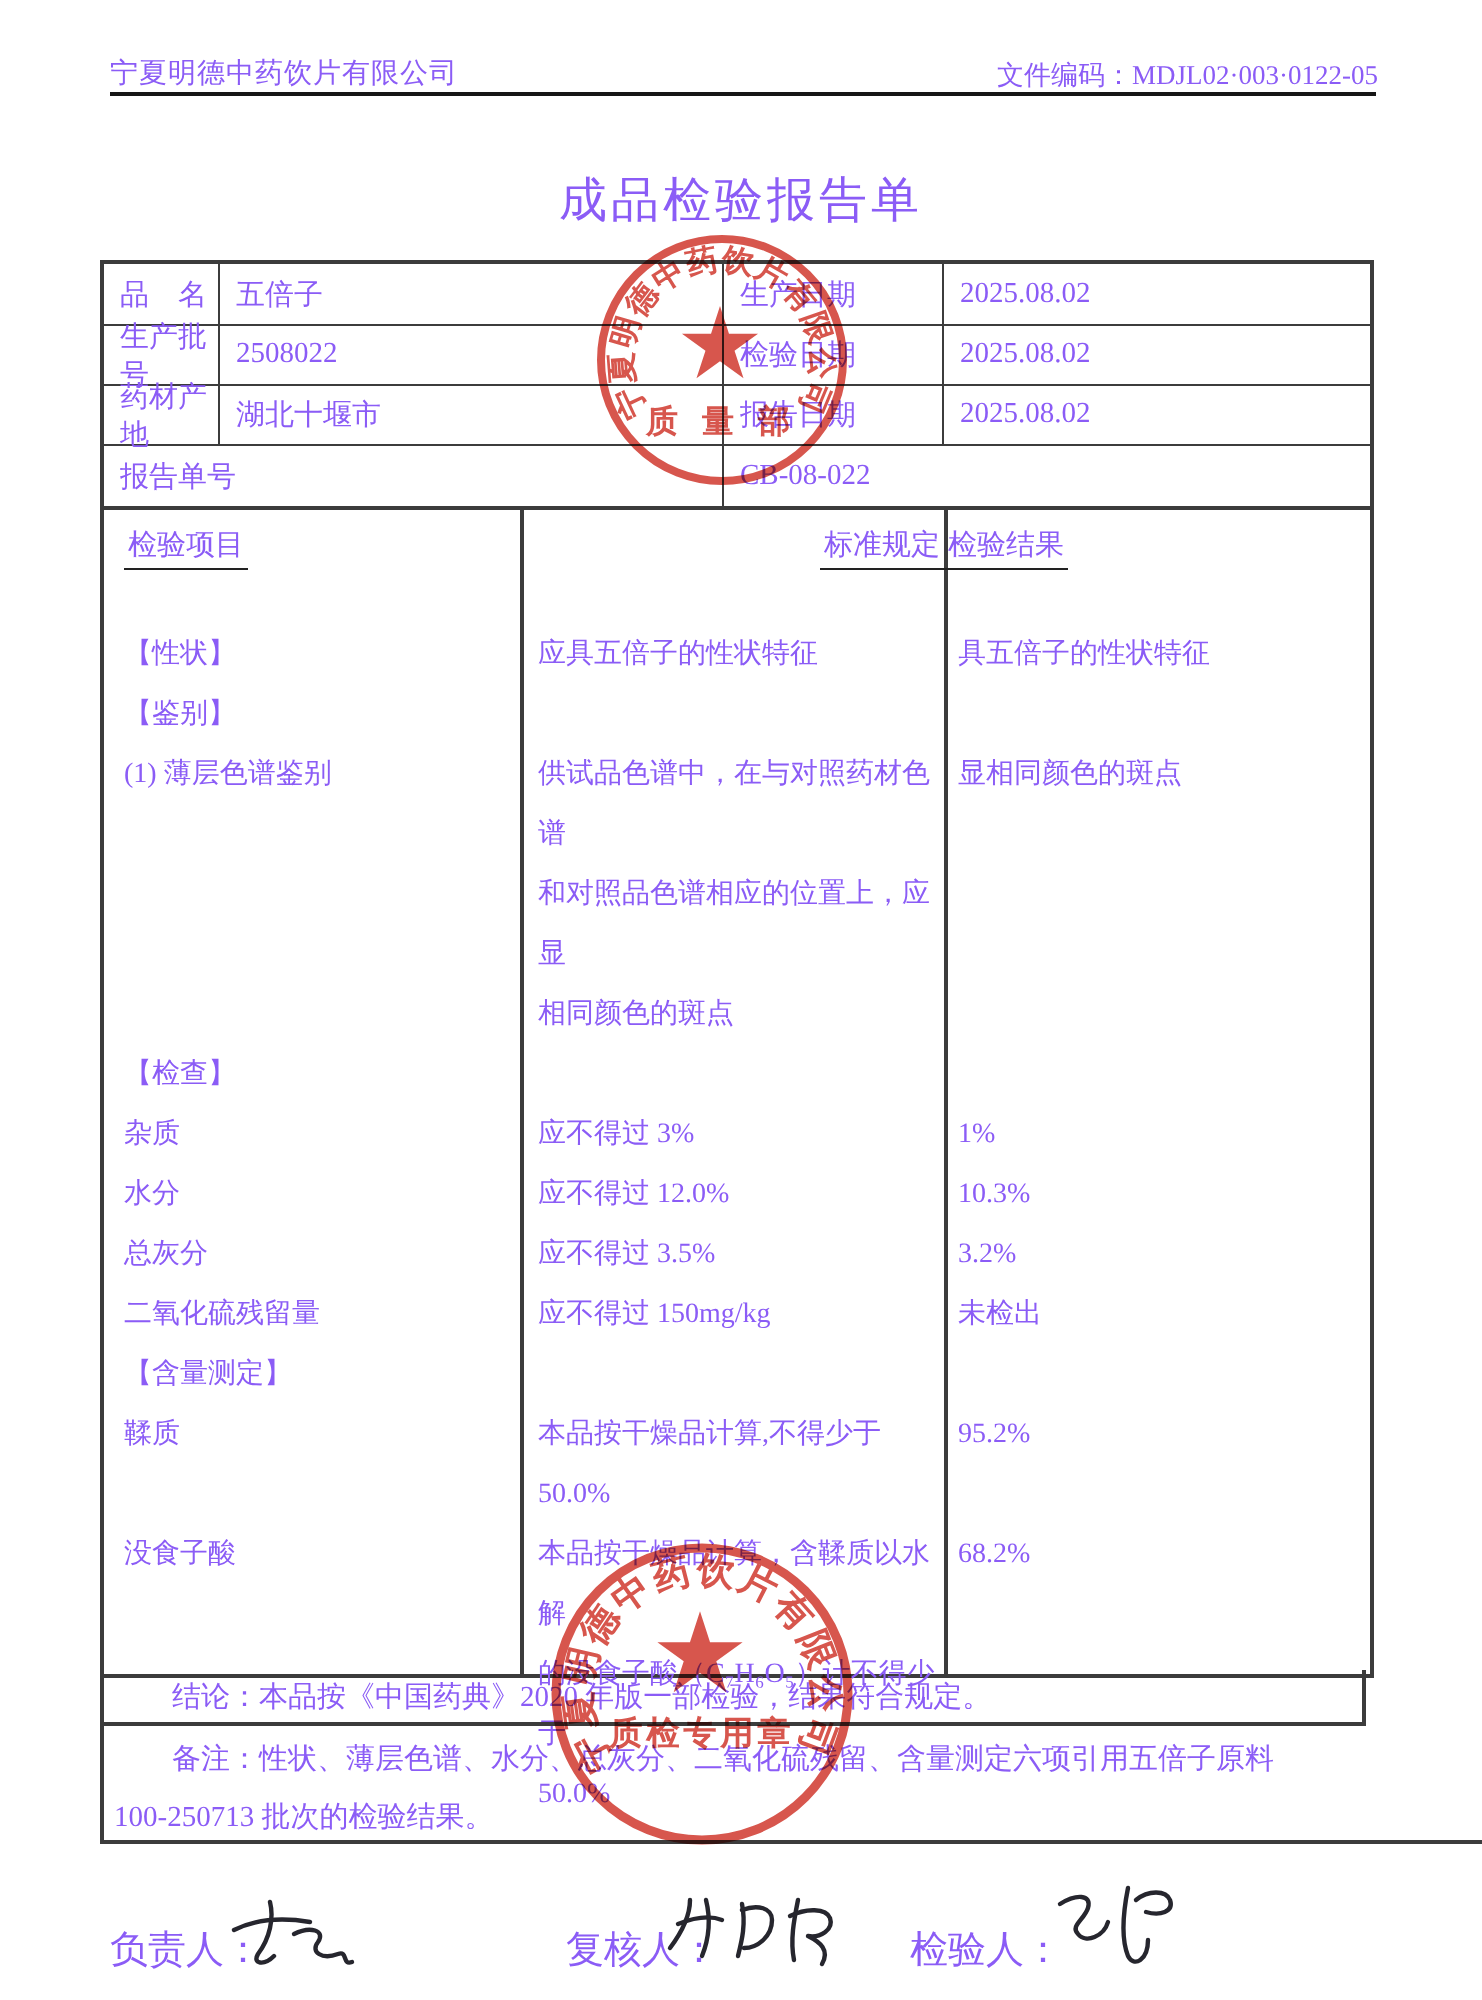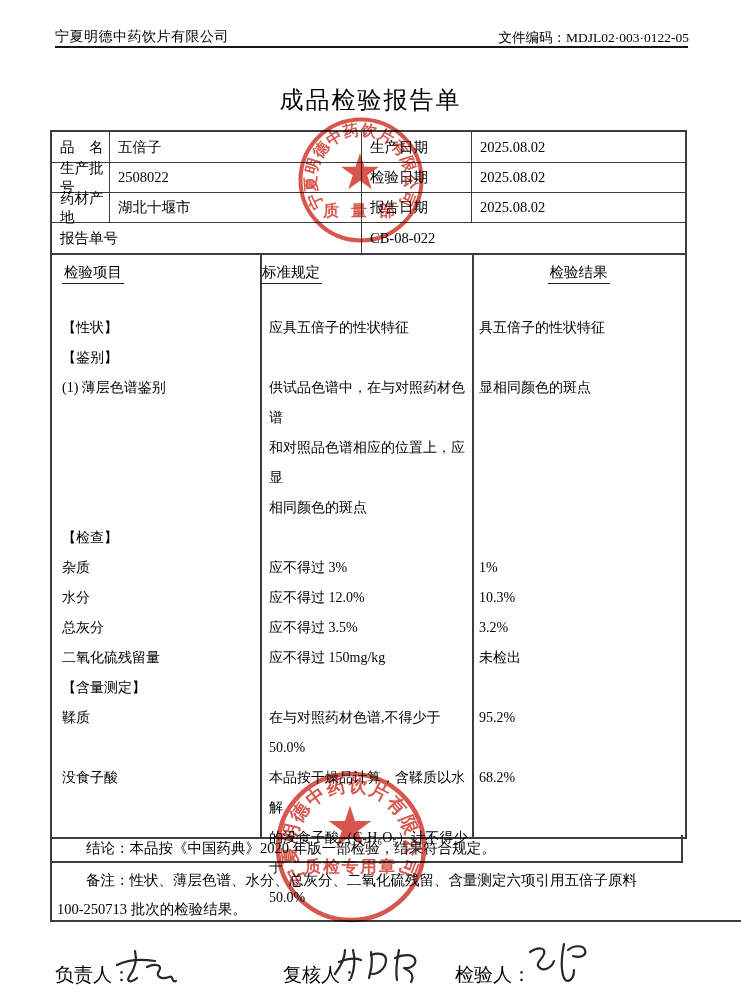--- a/index.html
+++ b/index.html
@@ -1,18 +1,18 @@
 <!DOCTYPE html>
 <html><head>
 <meta charset="utf-8">
 <style>
   html,body{margin:0;padding:0;background:#888;}
   .page{
     position:relative;width:741px;height:1000px;background:#ffffff;overflow:hidden;
-    font-family:"Liberation Serif","DejaVu Serif",serif;color:#000000;
+    font-family:"Liberation Serif","DejaVu Serif",serif;color:#8b5cf6;
   }
   
   .hdr-company{position:absolute;left:55px;top:28px;font-size:14px;letter-spacing:.5px;}
   .hdr-code{position:absolute;right:52px;top:29px;font-size:13.5px;text-align:center;}
   .hdr-rule{position:absolute;left:55px;top:46px;width:633px;height:2px;background:#161616;}
   
   .title{position:absolute;left:0;top:84px;width:100%;text-align:center;
     font-size:24px;font-weight:400;letter-spacing:2px;}
   
   .info{position:absolute;left:50px;top:130px;width:633px;border:2px solid #3c3c3c;
@@ -23,22 +23,22 @@
   .info .c.last{border-right:none;}
   .info .c.bot{border-bottom:none;}
   .info .span2a{grid-column:1/3;}
   .info .span2b{grid-column:3/5;}
   
   .mt{position:absolute;left:50px;top:253px;width:633px;height:582px;border:2px solid #3c3c3c;box-sizing:content-box;}
   .mt .vline{position:absolute;top:0;bottom:0;width:1.5px;background:#3c3c3c;}
   .mt .v1{left:208px;} .mt .v2{left:420px;}
   .mt .hcell{position:absolute;top:8px;font-size:14.5px;}
   .mt .h-item{left:10px;}
-  .mt .h-std{left:208px;width:212px;text-align:left;}
-  .mt .h-res{left:420px;width:213px;text-align:center;}
+  .mt .h-std{left:208px;width:212px;text-align:right;}
+  .mt .h-res{left:420px;width:213px;text-align:left;}
   .mt .hcell span{border-bottom:1.2px solid #222;padding:0 2px 3px;}
   .mt-body{position:absolute;left:0;top:58px;width:633px;}
   .mt-row{display:grid;grid-template-columns:208px 212px 213px;}
   .mt-row .cell{font-size:14px;line-height:30px;white-space:pre-line;box-sizing:border-box;}
   .mt-row .ci{padding-left:10px;}
   .mt-row .cs{padding-left:9px;}
   .mt-row .cr{padding-left:7px;}
   
   .concl{position:absolute;left:50px;top:835px;width:633px;height:28px;border:2px solid #3c3c3c;border-top:none;
     display:flex;align-items:center;padding-left:34px;font-size:14.5px;box-sizing:border-box;}
@@ -139,21 +139,21 @@
         <div class="cell cs">应不得过 150mg/kg</div>
         <div class="cell cr">未检出</div>
       </div>
       <div class="mt-row">
         <div class="cell ci">【含量测定】</div>
         <div class="cell cs"></div>
         <div class="cell cr"></div>
       </div>
       <div class="mt-row">
         <div class="cell ci">鞣质</div>
-        <div class="cell cs">在与对照药材色谱,不得少于50.0%</div>
+        <div class="cell cs">本品按干燥品计算,不得少于50.0%</div>
         <div class="cell cr">95.2%</div>
       </div>
       <div class="mt-row">
         <div class="cell ci">没食子酸</div>
         <div class="cell cs">本品按干燥品计算，含鞣质以水解
 的没食子酸（C₇H₆O₅）计不得少于
 50.0%</div>
         <div class="cell cr">68.2%</div>
       </div>
     </div>

